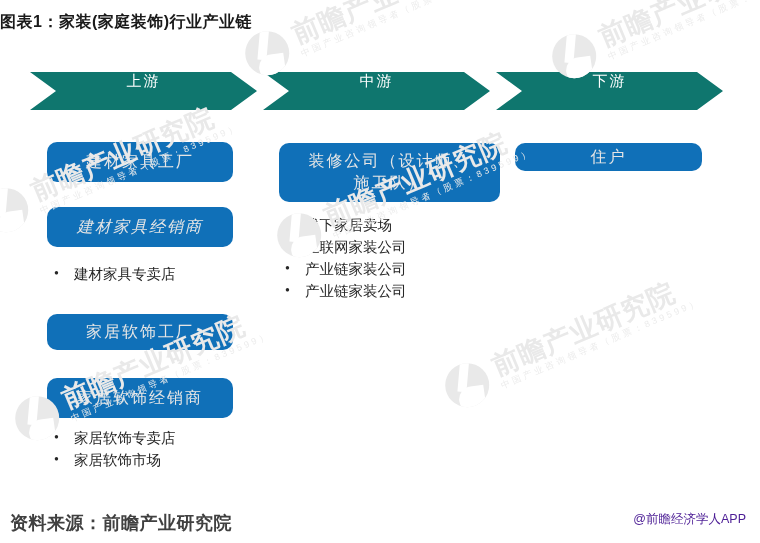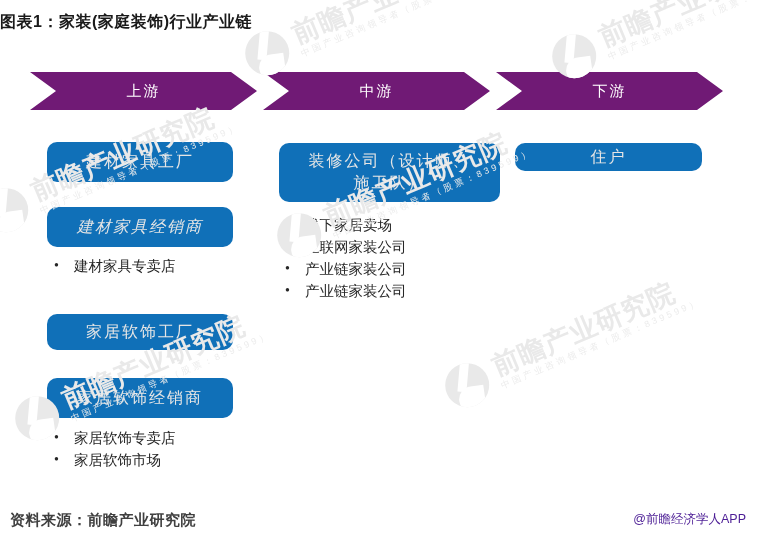--- a/index.html
+++ b/index.html
@@ -28,23 +28,23 @@
   }
   .wm-logo::after{
     content:"";position:absolute;left:8px;top:24px;width:26px;height:26px;
     background:#fff;border-radius:50% 0 50% 50%;transform:rotate(15deg);
   }
   .wm-text{display:flex;flex-direction:column;line-height:1.05;}
   .wm-main{font-size:27px;font-weight:700;color:#e9e9e9;letter-spacing:1px;}
   .wm-sub{font-size:9px;color:#ececec;letter-spacing:3px;margin-top:2px;}
   
   .arrow{
-    position:absolute;top:72px;height:38px;width:227px;background:#701a75;
+    position:absolute;top:72px;height:38px;width:227px;background:#0f766e;
     clip-path:polygon(0% 0%,calc(100% - 26px) 0%,100% 50%,calc(100% - 26px) 100%,0% 100%,26px 50%);
-    display:flex;align-items:center;justify-content:center;z-index:2;
+    display:flex;justify-content:center;z-index:2;
   }
   .arrow span{color:#fff;font-size:15px;letter-spacing:2px;}
   
   .nodebox{
     position:absolute;background:#1070b8;border-radius:10px;z-index:2;
     display:flex;flex-direction:column;align-items:center;justify-content:center;
     color:#e5e5e5;font-family:"Liberation Serif","DejaVu Serif",serif;
     font-size:16px;letter-spacing:2px;text-align:center;line-height:22px;
   }
   
@@ -52,21 +52,21 @@
     position:absolute;z-index:2;margin:0;padding:0;list-style:none;
     font-family:"Liberation Serif","DejaVu Serif",serif;
     font-size:14.5px;color:#262626;
   }
   .blist li{position:relative;padding-left:24px;line-height:20px;margin-bottom:2px;}
   .blist li::before{
     content:"\2022";position:absolute;left:4px;top:0;color:#262626;font-size:14px;
   }
   
   .src{
-    position:absolute;left:10px;top:511px;font-size:15px;font-weight:700;
+    position:absolute;left:10px;top:511px;font-size:18px;font-weight:700;
     color:#404040;z-index:6;letter-spacing:0.5px;
   }
   .credit{
     position:absolute;right:14px;top:511px;font-size:12.5px;color:#4c1d95;z-index:6;
   }
 </style>
 </head>
 <body>
 
 <div class="canvas">
@@ -125,21 +125,21 @@
   <div class="arrow" style="left:496px;">
     <span>下游</span>
   </div>
 
   <div class="nodebox" style="left:47px;top:142px;width:186px;height:40px;">
     <span>建材家具工厂</span>
   </div>
   <div class="nodebox" style="left:47px;top:207px;width:186px;height:40px;font-style:italic;">
     <span>建材家具经销商</span>
   </div>
-  <ul class="blist" style="left:50px;top:256px;">
+  <ul class="blist" style="left:50px;top:264px;">
     <li>建材家具专卖店</li>
   </ul>
   <div class="nodebox" style="left:47px;top:314px;width:186px;height:36px;">
     <span>家居软饰工厂</span>
   </div>
   <div class="nodebox" style="left:47px;top:378px;width:186px;height:40px;text-align:right;">
     <span>家居软饰经销商</span>
   </div>
   <ul class="blist" style="left:50px;top:428px;">
     <li>家居软饰专卖店</li>

